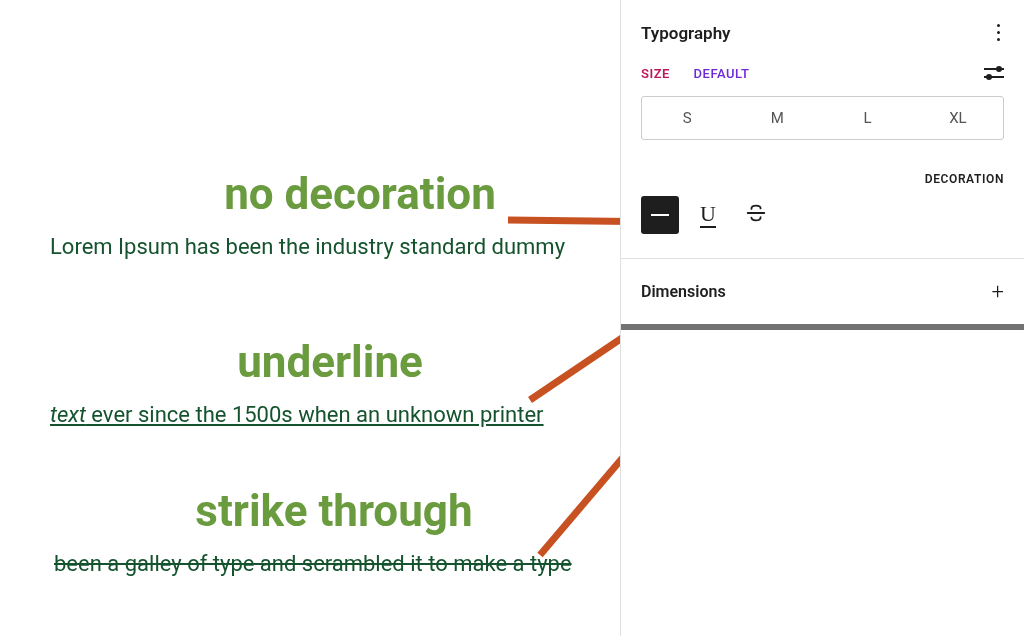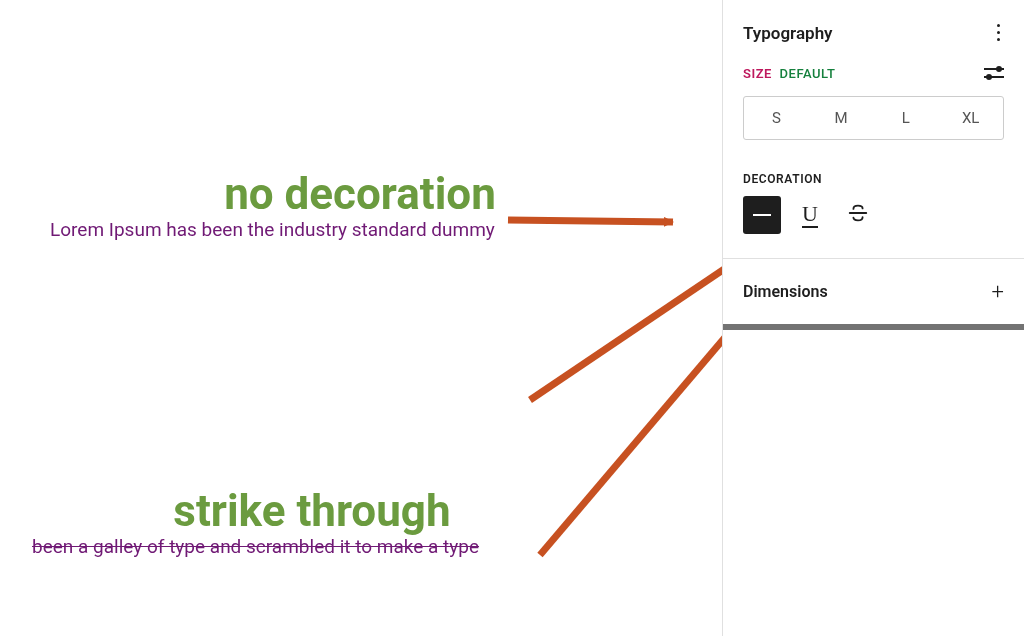--- a/index.html
+++ b/index.html
@@ -16,24 +16,25 @@
       left: 0;
       top: 0;
       width: 670px;
       height: 636px;
       padding: 0;
     }
     .sidebar {
       position: absolute;
       right: 0;
       top: 0;
-      width: 302px;
+      width: 404px;
       height: 636px;
       border-left: 1px solid #e0e0e0;
       background: #fff;
+      text-align: right;
     }
     .panel-section {
       border-bottom: 1px solid #e0e0e0;
     }
     .panel-header {
       display: flex;
       justify-content: space-between;
       align-items: center;
       padding: 18px 20px 10px 20px;
     }
@@ -49,22 +50,22 @@
       padding: 6px 20px 10px 20px;
     }
     .size-label {
       font-size: 13px;
       font-weight: 600;
       letter-spacing: 0.5px;
       color: #be185d;
       text-transform: uppercase;
     }
     .size-default {
-      color: #15803d;
-      margin-left: 4px;
+      color: #6d28d9;
+      margin-left: 20px;
       font-weight: 500;
     }
     .size-buttons {
       display: flex;
       border: 1px solid #ccc;
       border-radius: 3px;
       margin: 4px 20px 18px 20px;
       height: 44px;
     }
     .size-btn {
@@ -139,32 +140,32 @@
       font-weight: 600;
       color: #1e1e1e;
     }
     .green-heading {
       font-size: 44px;
       font-weight: 700;
       color: #6b9b3f;
       line-height: 1.1;
     }
     .body-text {
-      font-size: 19px;
-      color: #701a75;
-      margin-top: 0;
+      font-size: 22px;
+      color: #14532d;
+      margin-top: 16px;
     }
     .underlined { text-decoration: underline; }
     .strike { text-decoration: line-through; }
     .italic { font-style: italic; }
     .example1 { position: absolute; left: 50px; top: 170px; width: 560px; }
     .example1 .green-heading { text-align: center; padding-left: 60px;}
     .example2 { position: absolute; left: 50px; top: 338px; width: 560px; }
     .example2 .green-heading { text-align: center; }
-    .example3 { position: absolute; left: 32px; top: 487px; width: 560px; }
+    .example3 { position: absolute; left: 54px; top: 487px; width: 560px; }
     .example3 .green-heading { text-align: center; }
     .arrow-svg {
       position: absolute;
       left: 0;
       top: 0;
       width: 1024px;
       height: 636px;
       pointer-events: none;
     }
     .icon-three-dots .d { width:3px;height:3px;background:#1e1e1e;border-radius:50%;margin:2px 0;}
@@ -177,20 +178,24 @@
 </head>
 <body>
 
 <div class="canvas">
 
   <div class="example1">
     <div class="green-heading">no decoration</div>
     <div class="body-text">Lorem Ipsum has been the industry standard dummy</div>
   </div>
 
+  <div class="example2">
+    <div class="green-heading">underline</div>
+    <div class="body-text underlined"><span class="italic">text</span><span> ever since the 1500s when an unknown printer </span></div>
+  </div>
 
   <div class="example3">
     <div class="green-heading">strike through</div>
     <div class="body-text strike">been a galley of type and scrambled it to make a type</div>
   </div>
 </div>
 
 <svg class="arrow-svg" viewBox="0 0 1024 636">
   <defs>
     <marker id="ah" markerWidth="12" markerHeight="12" refX="9" refY="5" orient="auto" markerUnits="userSpaceOnUse">

